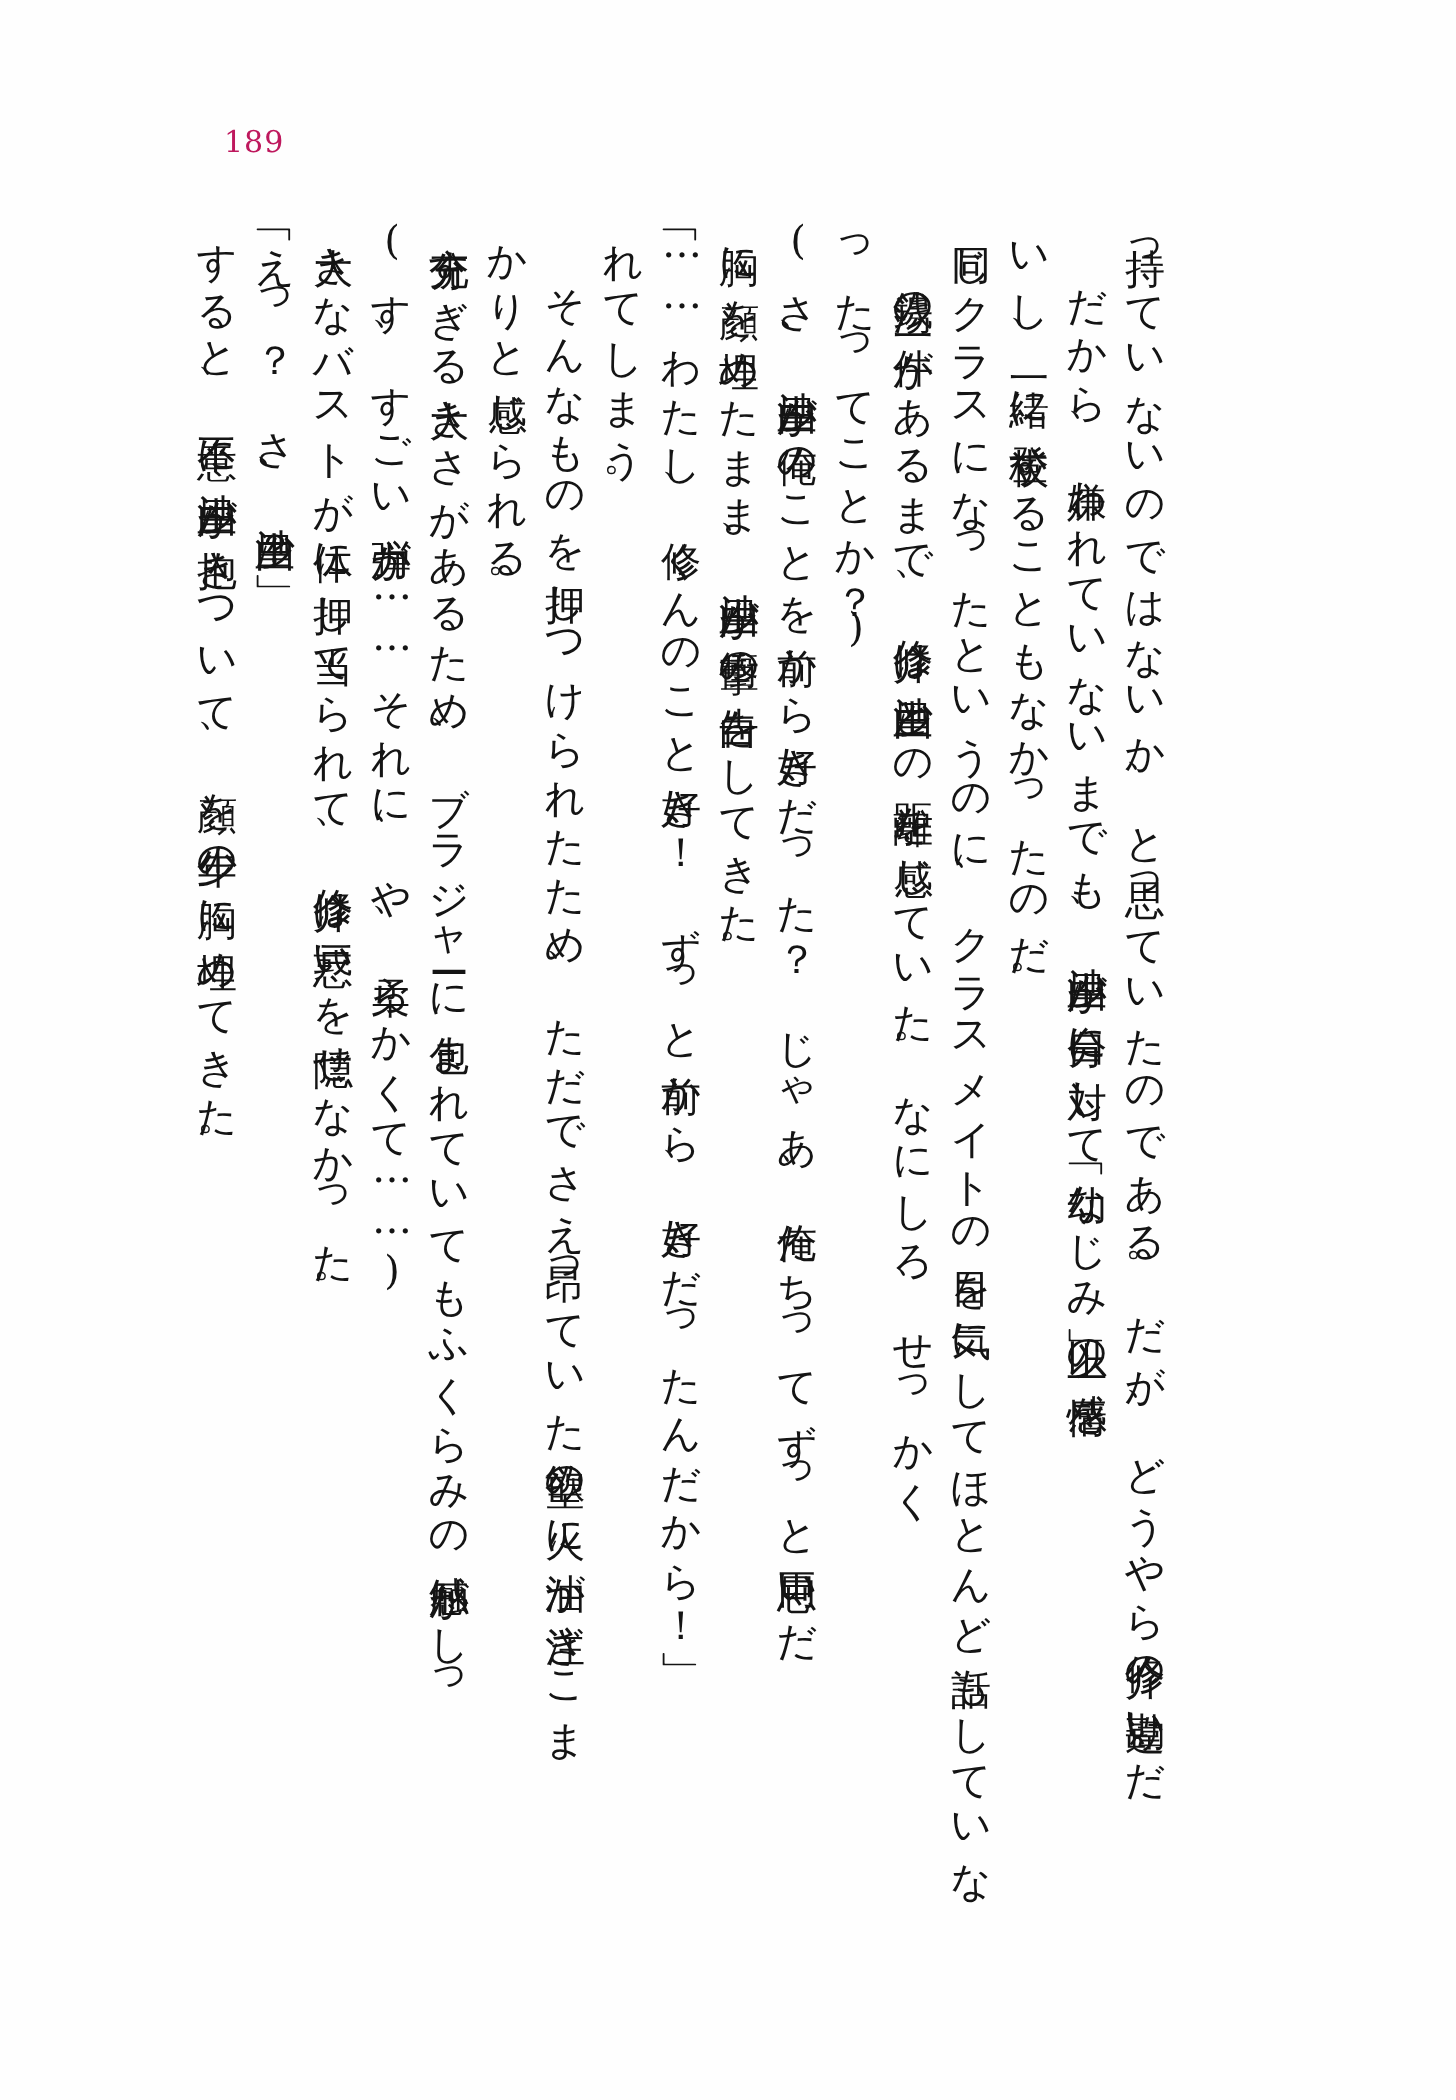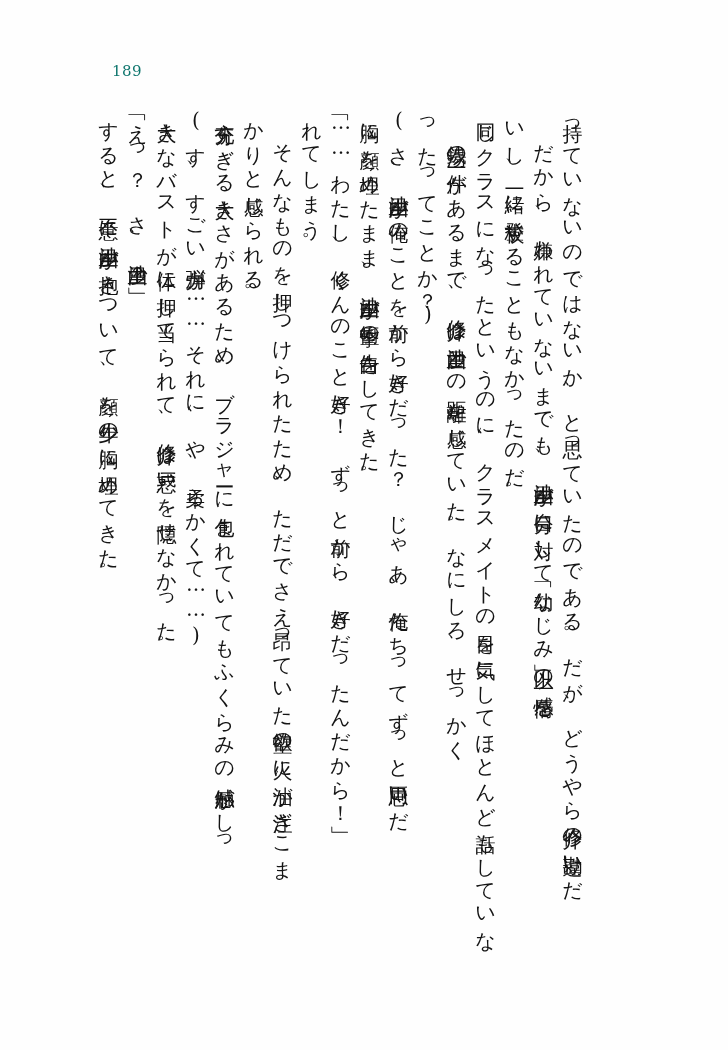--- a/index.html
+++ b/index.html
@@ -20,21 +20,21 @@
     height: 1050px;
     background: #fefefe;
     box-sizing: border-box;
   }
   .page-number {
     position: absolute;
     top: 62px;
     left: 112px;
     font-size: 15px;
     letter-spacing: 0.5px;
-    color: #0f766e;
+    color: #be185d;
     font-family: "DejaVu Serif", "Liberation Serif", serif;
   }
   
   .text-block {
     position: absolute;
     top: 108px;
     right: 78px;
     height: 870px;
     width: 560px;
     display: flex;

